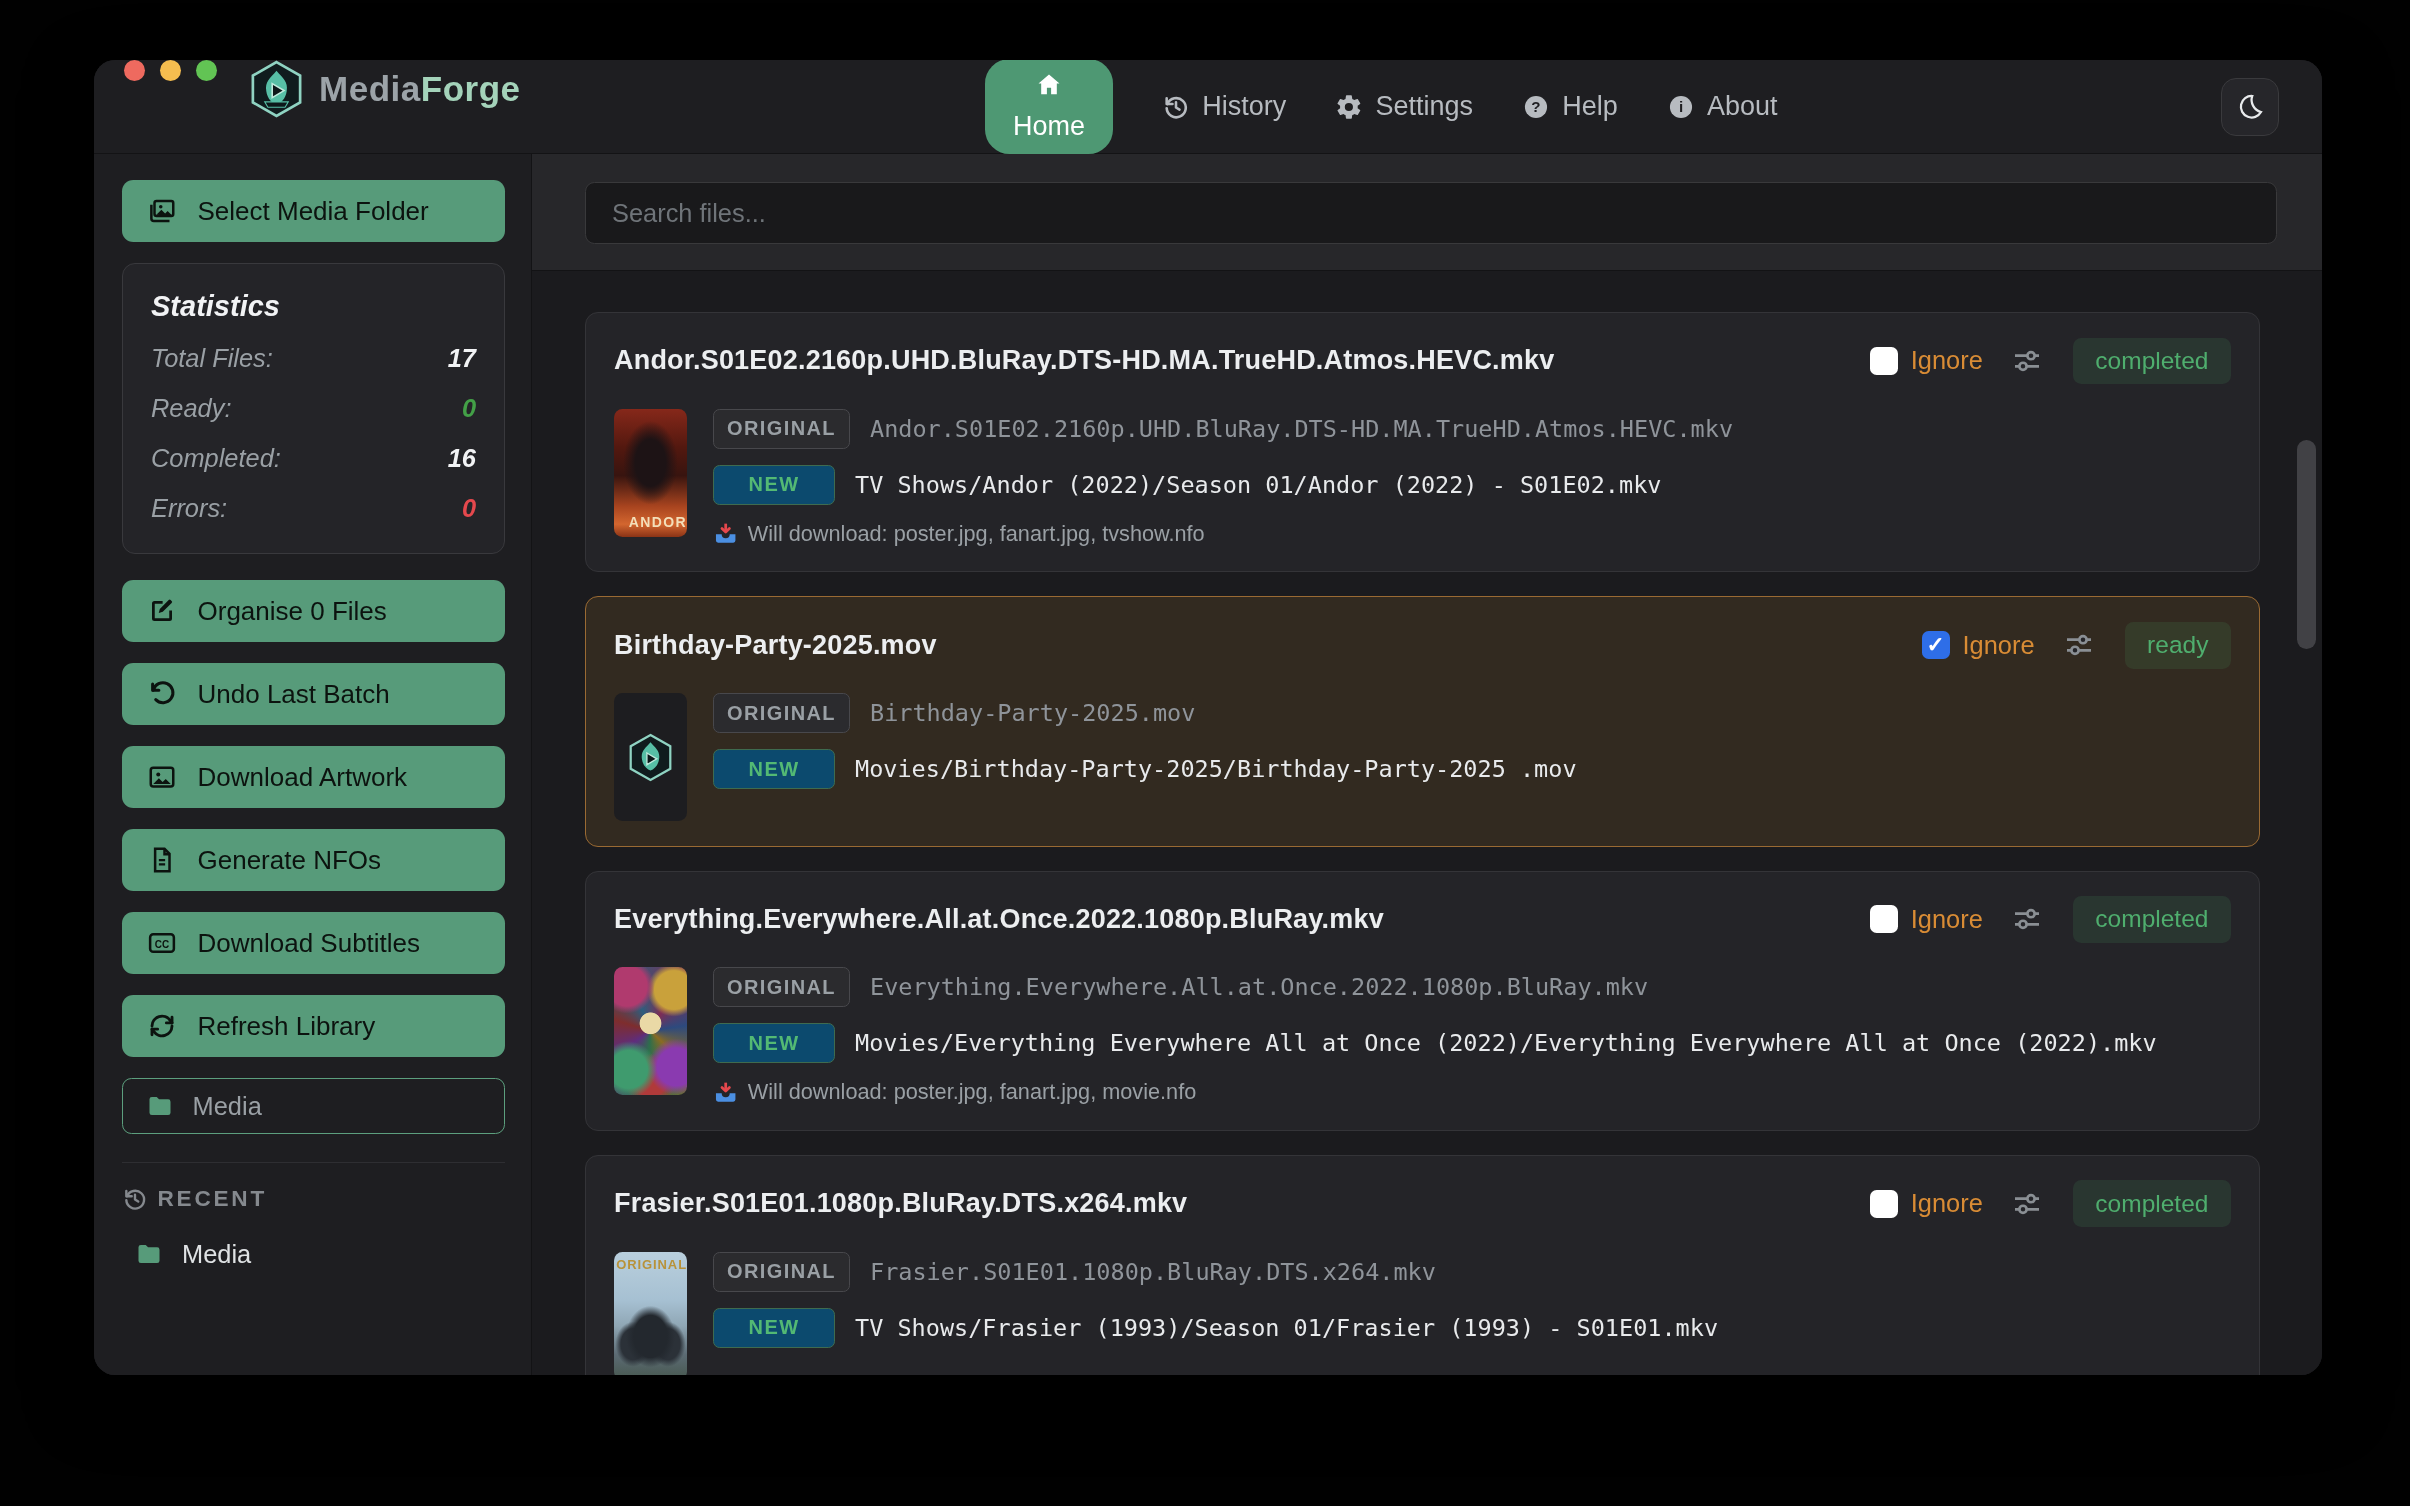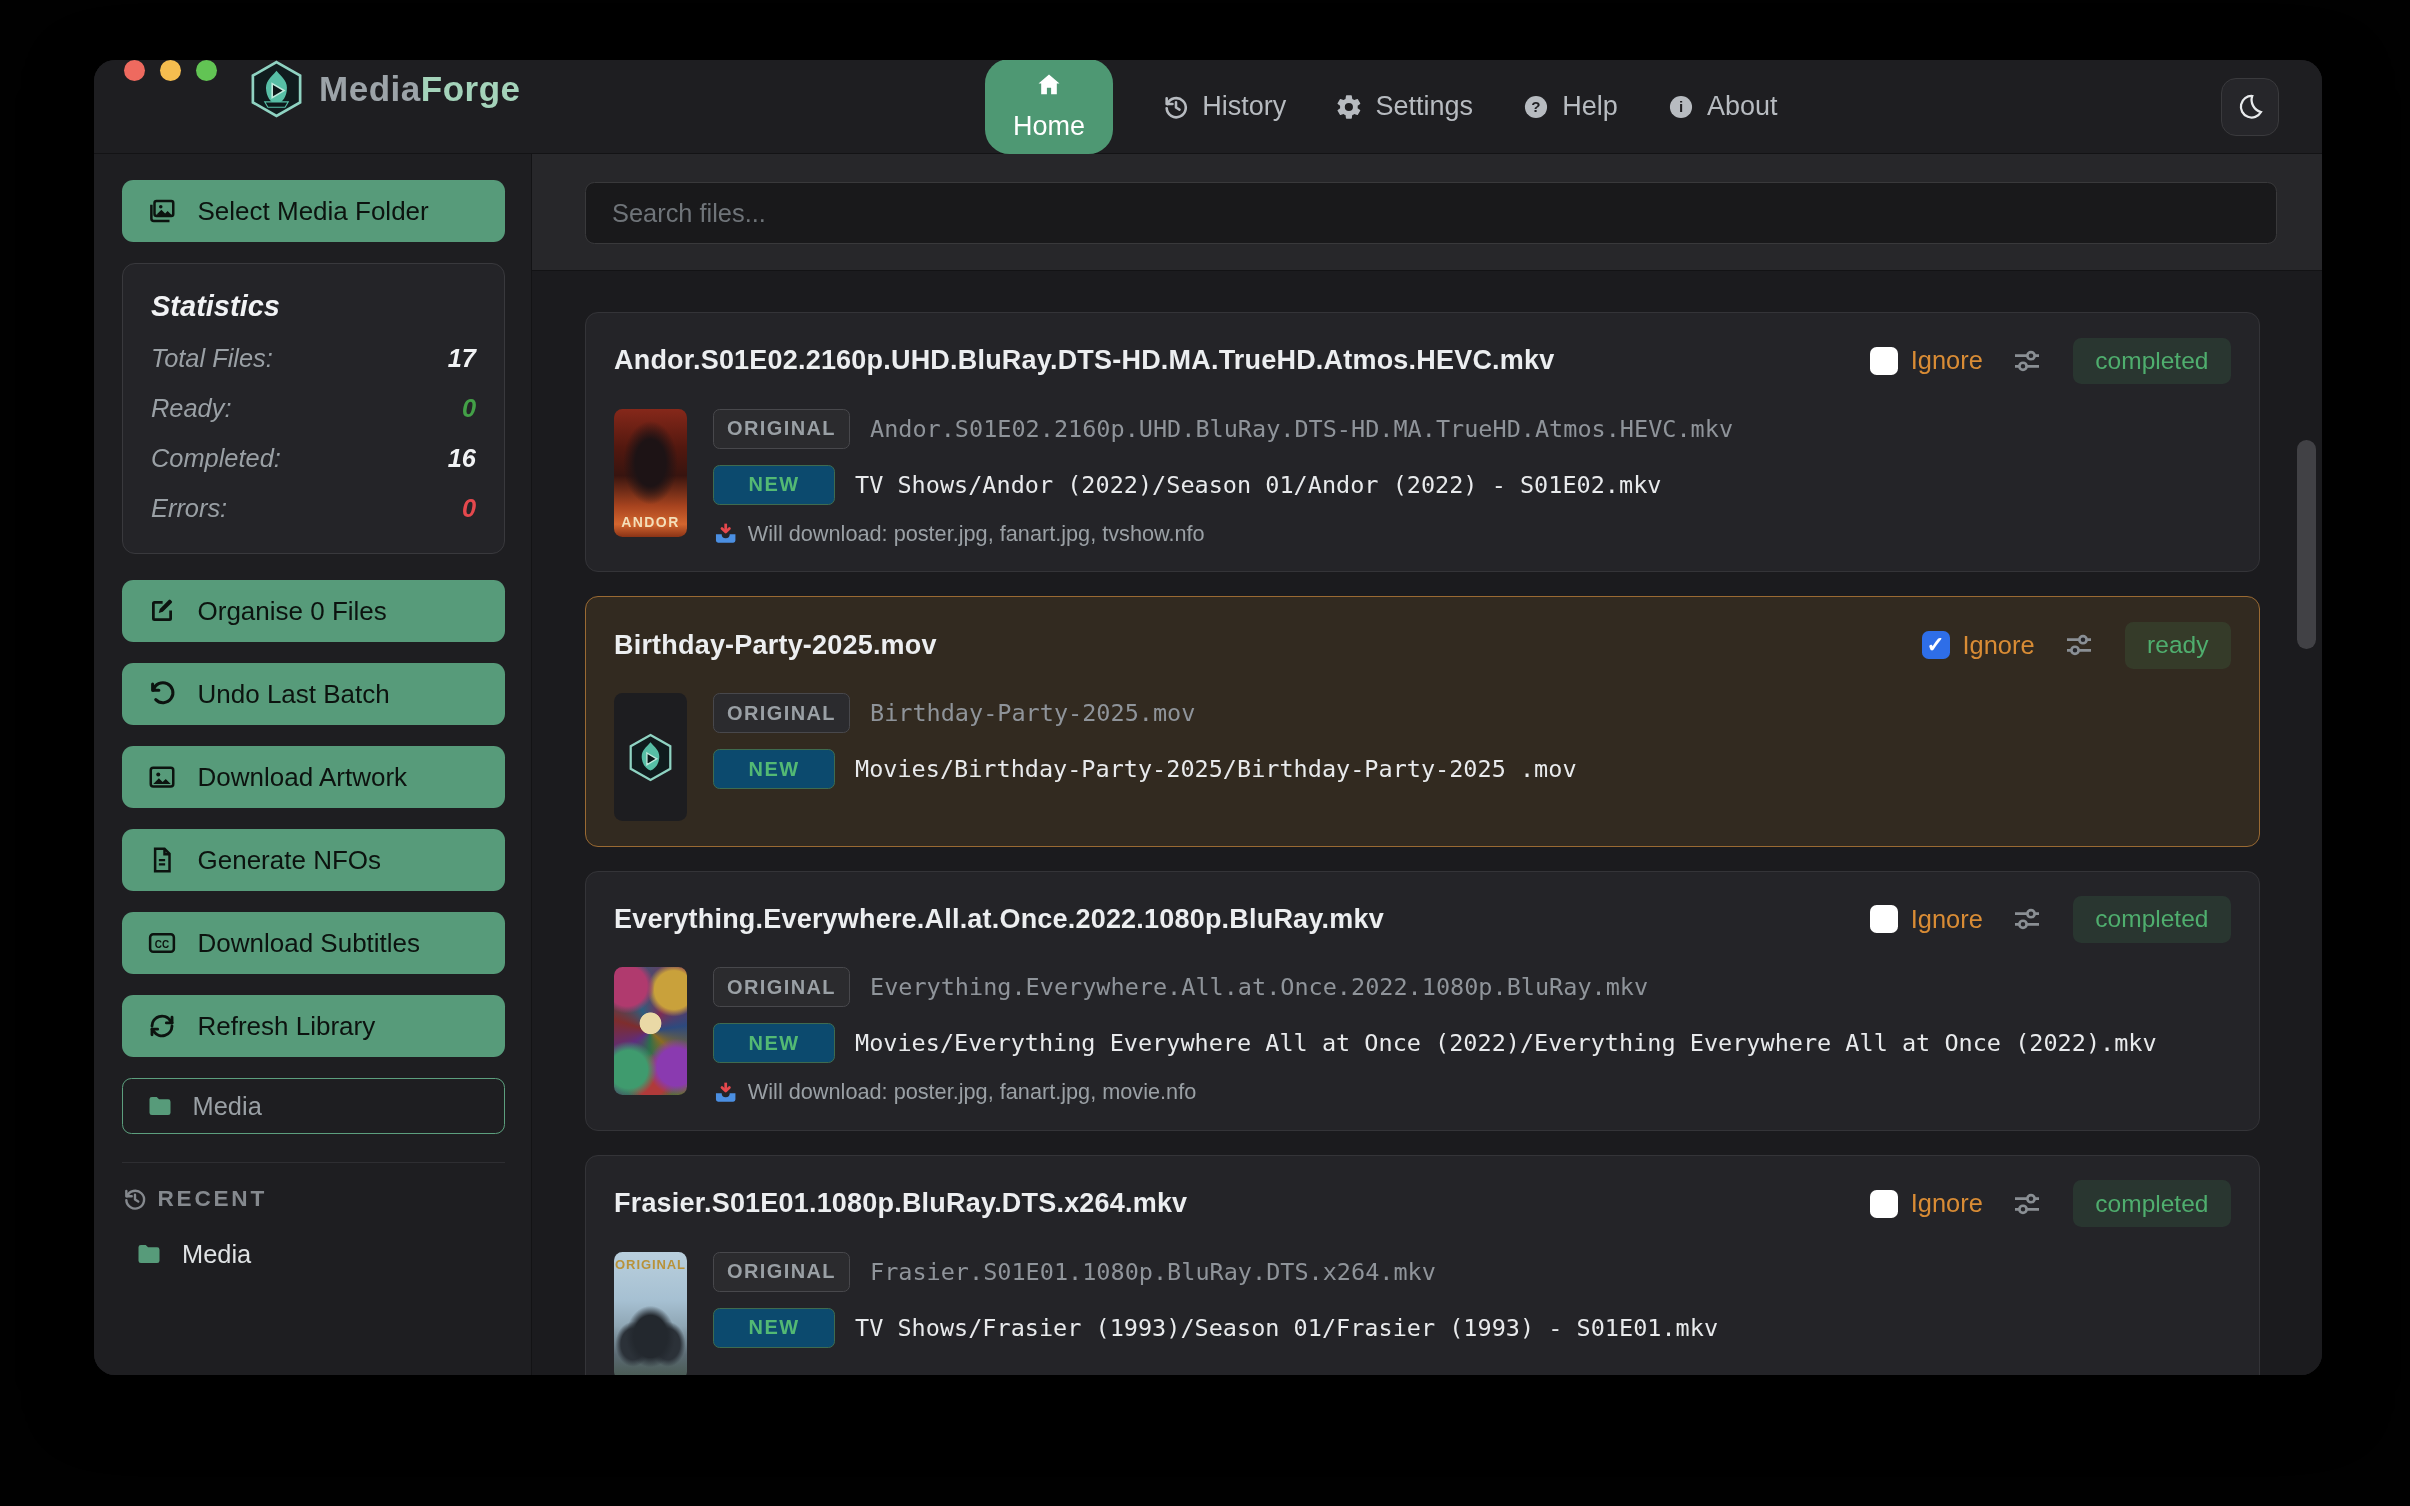--- a/index.html
+++ b/index.html
@@ -85,21 +85,21 @@
   .checkbox.checked { background:#2e6ee8; }
   .checkbox.checked .tick { display:block; color:#fff; font-size:21.7px; font-weight:700; line-height:1; }
   .ignore-label { color:#d98c35; font-size:25.4px; margin:0 28px 0 13px; }
   .sliders { width:32px; height:32px; color:#8a8f94; margin-right:30px; }
   .status-badge { background:rgba(77,176,110,.13); color:#4fae6e; font-size:24.5px;
                   padding:9.4px 22.6px; border-radius:8.5px; }
 
   .file-body { display:flex; gap:26px; margin-top:24.5px; }
   .poster { width:73px; height:128px; flex:0 0 73px; border-radius:8.5px; overflow:hidden;
             position:relative; background:#151517; }
-  .poster-label { position:absolute; left:0; width:100%; text-align:center; font-weight:700; }
+  .poster-label { position:absolute; left:0; width:100%; text-align:right; font-weight:700; }
   .poster-andor { background:
       radial-gradient(55% 48% at 50% 42%, #1d1315 0 38%, rgba(29,19,21,0) 68%),
       linear-gradient(180deg,#86281a 0%,#53180f 30%,#38140f 52%,#a8441f 76%,#d3662f 90%,#8a3316 100%); }
   .poster-andor .poster-label { bottom:6.6px; font-size:14px; color:#f3dfba; letter-spacing:1.4px; }
   .poster-collage { background:
       radial-gradient(circle at 50% 44%, #ead9a6 0 13%, rgba(0,0,0,0) 14%),
       radial-gradient(circle at 18% 15%, #b03a6e 0 16%, rgba(0,0,0,0) 22%),
       radial-gradient(circle at 82% 18%, #c9a13b 0 16%, rgba(0,0,0,0) 22%),
       radial-gradient(circle at 20% 80%, #3f9b6e 0 16%, rgba(0,0,0,0) 24%),
       radial-gradient(circle at 85% 78%, #8a3ab0 0 16%, rgba(0,0,0,0) 24%),

